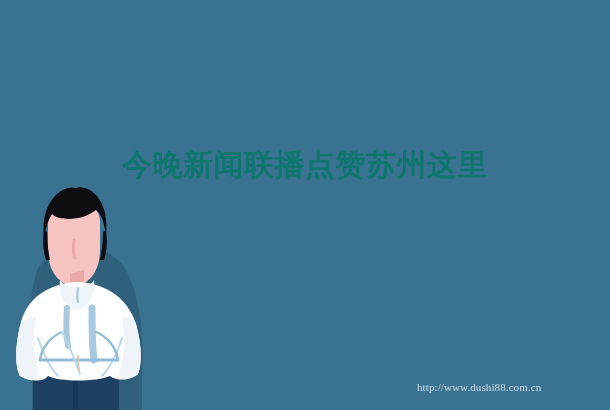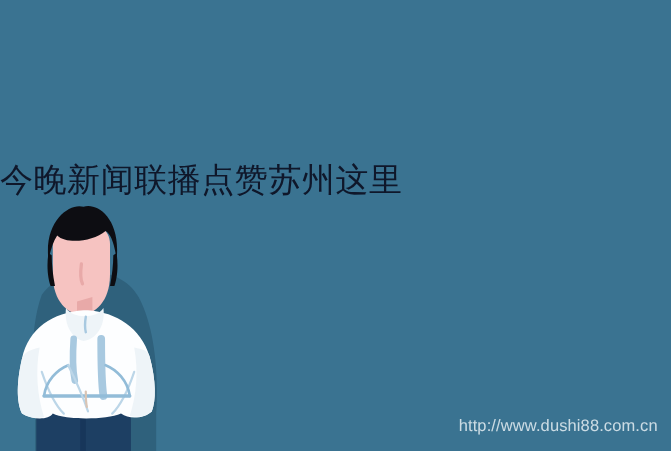--- a/index.html
+++ b/index.html
@@ -17,38 +17,39 @@
   #bg {
     position: absolute;
     inset: 0;
     background: #3a7391;
   }
   #title {
     position: absolute;
     left: 0;
     right: 0;
     top: 146px;
-    color: #0f172a;
+    text-align: center;
+    color: #0f766e;
     font-size: 30px;
     line-height: 38px;
     letter-spacing: 0.5px;
-    font-weight: 400;
+    font-weight: 700;
     white-space: nowrap;
     font-family: "DejaVu Sans", "Liberation Sans", sans-serif;
   }
   #watermark {
     position: absolute;
     left: 417px;
     top: 379px;
     color: rgba(240,246,249,0.80);
-    font-size: 15px;
+    font-size: 11px;
     line-height: 17px;
     letter-spacing: 0.1px;
     white-space: nowrap;
-    font-family: Liberation Sans, sans-serif;
+    font-family: Liberation Serif, serif;
   }
   #illustration {
     position: absolute;
     left: 0;
     top: 170px;
     width: 160px;
     height: 240px;
   }
   #illustration svg {
     display: block;

